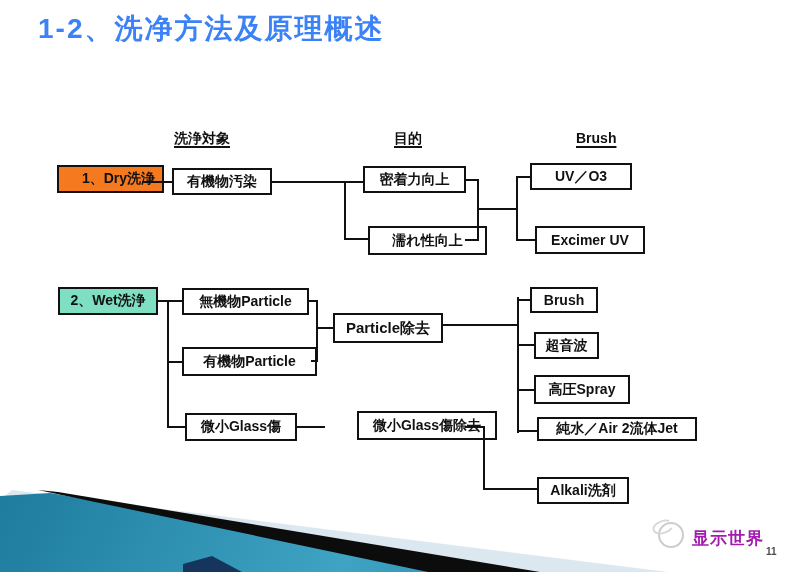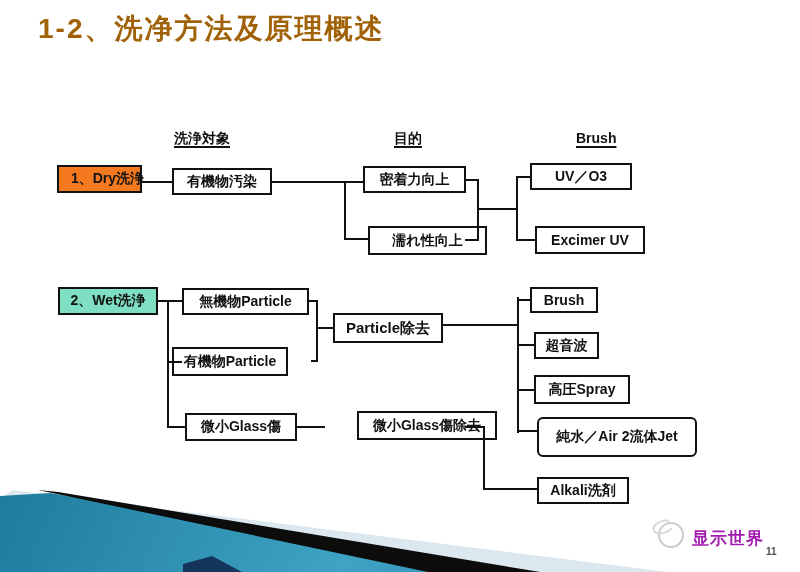--- a/index.html
+++ b/index.html
@@ -2,21 +2,21 @@
 <html><head>
 <meta charset="utf-8">
 <style>
   html,body{margin:0;padding:0;background:#fff;}
   .slide{
     position:relative;width:800px;height:572px;background:#ffffff;overflow:hidden;
     font-family:"Liberation Sans",sans-serif;color:#111;
   }
   .title{
     position:absolute;left:38px;top:10px;font-size:28px;font-weight:bold;
-    color:#a16207;letter-spacing:2px;white-space:nowrap;
+    color:#3b82f6;letter-spacing:2px;white-space:nowrap;
   }
   .col-header{
     position:absolute;font-size:14px;font-weight:bold;color:#111;
     text-decoration:underline;text-decoration-thickness:2px;text-underline-offset:3px;
     white-space:nowrap;
   }
   .nbox{
     position:absolute;background:#ffffff;border:2px solid #111;
     display:flex;align-items:center;justify-content:center;
     font-size:14px;font-weight:bold;white-space:nowrap;box-sizing:border-box;
@@ -65,37 +65,37 @@
 <body>
 
 <div class="slide">
 
   <div class="title">1-2、洗净方法及原理概述</div>
 
   <div class="col-header" style="left:174px;top:130px;">洗浄対象</div>
   <div class="col-header" style="left:394px;top:130px;">目的</div>
   <div class="col-header" style="left:576px;top:130px;">Brush</div>
 
-  <div class="nbox cat-dry" style="left:57px;top:165px;width:85px;height:28px;padding-left:20px;">1、Dry洗浄</div>
+  <div class="nbox cat-dry" style="left:57px;top:165px;width:107px;height:28px;padding-left:20px;">1、Dry洗浄</div>
   <div class="nbox" style="left:172px;top:168px;width:100px;height:27px;">有機物汚染</div>
   <div class="nbox" style="left:363px;top:166px;width:103px;height:27px;">密着力向上</div>
   <div class="nbox" style="left:368px;top:226px;width:119px;height:29px;">濡れ性向上</div>
   <div class="nbox" style="left:530px;top:163px;width:102px;height:27px;">UV／O3</div>
   <div class="nbox" style="left:535px;top:226px;width:110px;height:28px;text-align:center;">Excimer UV</div>
 
   <div class="nbox cat-wet" style="left:58px;top:287px;width:100px;height:28px;">2、Wet洗浄</div>
   <div class="nbox" style="left:182px;top:288px;width:127px;height:27px;">無機物Particle</div>
-  <div class="nbox" style="left:172px;top:347px;width:116px;height:29px;">有機物Particle</div>
+  <div class="nbox" style="left:182px;top:347px;width:135px;height:29px;">有機物Particle</div>
   <div class="nbox" style="left:185px;top:413px;width:112px;height:28px;">微小Glass傷</div>
   <div class="nbox" style="left:333px;top:313px;width:110px;height:30px;font-size:15px;">Particle除去</div>
   <div class="nbox" style="left:325px;top:411px;width:140px;height:29px;margin-left:32px;">微小Glass傷除去</div>
   <div class="nbox" style="left:530px;top:287px;width:68px;height:26px;">Brush</div>
   <div class="nbox" style="left:534px;top:332px;width:65px;height:27px;">超音波</div>
   <div class="nbox" style="left:534px;top:375px;width:96px;height:29px;">高圧Spray</div>
-  <div class="nbox" style="left:537px;top:417px;width:160px;height:40px;border-radius:6px;">純水／Air 2流体Jet</div>
+  <div class="nbox" style="left:537px;top:417px;width:160px;height:24px;">純水／Air 2流体Jet</div>
   <div class="nbox" style="left:537px;top:477px;width:92px;height:27px;">Alkali洗剤</div>
 
   <div class="ln" style="left:142px;top:181px;width:30px;height:2px;"></div>
   <div class="ln" style="left:272px;top:181px;width:91px;height:2px;"></div>
   <div class="ln" style="left:344px;top:181px;width:2px;height:59px;"></div>
   <div class="ln" style="left:344px;top:238px;width:24px;height:2px;"></div>
   <div class="ln" style="left:466px;top:179px;width:12px;height:2px;"></div>
   <div class="ln" style="left:465px;top:239px;width:13px;height:2px;"></div>
   <div class="ln" style="left:477px;top:179px;width:2px;height:62px;"></div>
   <div class="ln" style="left:477px;top:208px;width:40px;height:2px;"></div>

